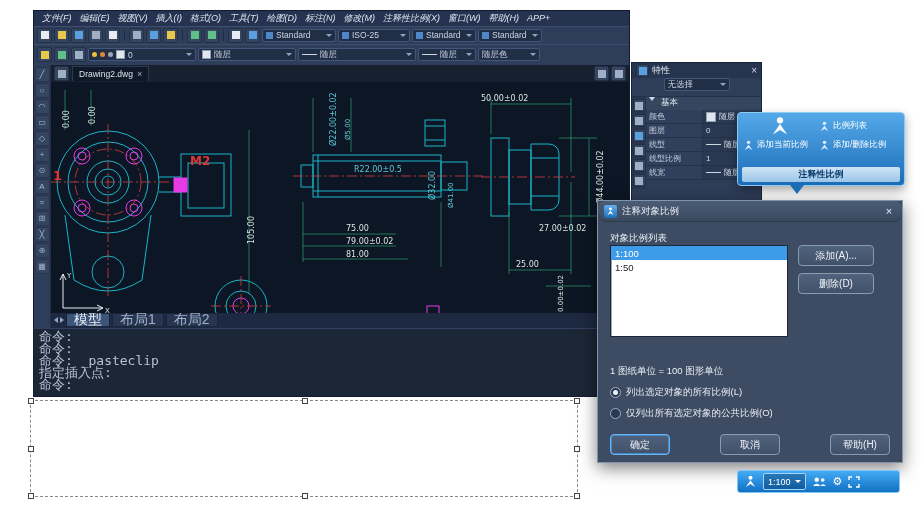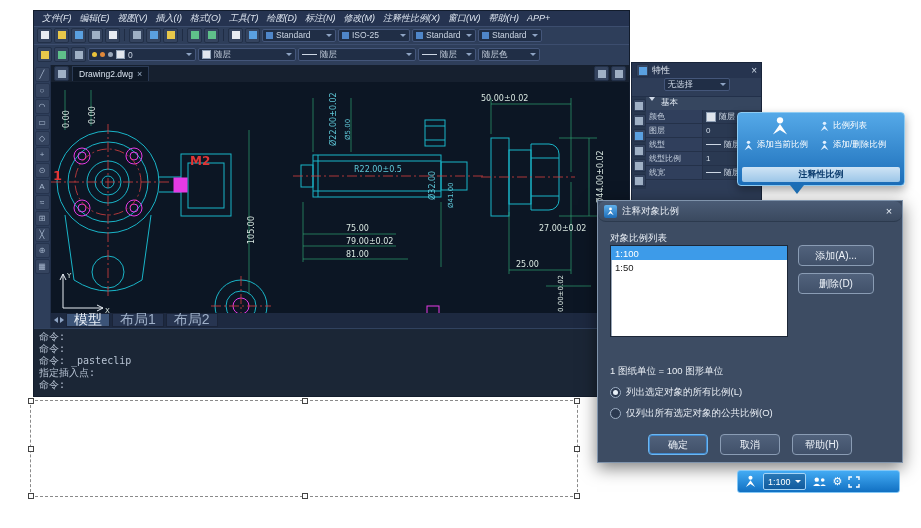--- a/index.html
+++ b/index.html
@@ -37,21 +37,21 @@
   .doctab{height:14px;background:#0e1826;border:1px solid #2a3a55;border-bottom:none;color:#d8e2ee;font-size:8.5px;display:flex;align-items:center;gap:4px;padding:0 6px;}
   .doctab .x{color:#9fb2c9;font-size:9px;}
   .dt-right{margin-left:auto;display:flex;gap:2px;}
   .canvas{flex:1;background:#0c1624;position:relative;overflow:hidden;}
   .canvas svg{position:absolute;left:0;top:0;}
   .layouttabs{height:15px;background:#1d2940;display:flex;align-items:center;gap:2px;padding:0 3px;font-size:14px;}
   .navt{width:0;height:0;border-top:3px solid transparent;border-bottom:3px solid transparent;border-right:4px solid #8ea4c4;}
   .navt.r{transform:scaleX(-1);}
   .ltab{padding:0 7px;height:12px;display:flex;align-items:center;color:#9fb0c8;background:#273551;border:1px solid #1a2438;}
   .ltab.active{background:#3c5478;color:#e8eef6;}
-  .cmdline{height:64px;background:#1b2636;border-top:1px solid #31425f;padding:2px 5px;font-family:"DejaVu Sans Mono",monospace;font-size:10px;color:#b6c2d2;display:flex;flex-direction:column;gap:1px;}
+  .cmdline{height:64px;background:#1b2636;border-top:1px solid #31425f;padding:2px 5px;font-family:"DejaVu Sans Mono",monospace;font-size:13px;color:#b6c2d2;display:flex;flex-direction:column;gap:1px;}
   .cl{height:11px;line-height:11px;white-space:pre;}
 
   
   .props{position:absolute;left:631px;top:62px;width:131px;height:146px;background:#2e3d58;border:1px solid #18243a;box-sizing:border-box;z-index:2;}
   .ptitle{height:15px;background:#26344f;display:flex;align-items:center;padding:0 4px;color:#e2e9f2;font-size:9px;gap:3px;}
   .ptitle .x{margin-left:auto;color:#cdd8e6;font-size:10px;}
   .ptools{height:18px;display:flex;align-items:center;gap:14px;padding:0 3px;border-bottom:1px solid #22304a;flex-direction:column;}
   .pbody{display:flex;}
   .pstrip{width:14px;display:flex;flex-direction:column;gap:2px;padding:2px 0;background:#28374f;align-items:center;}
   .pstrip .chip{width:11px;height:11px;}
@@ -81,21 +81,21 @@
   .dlist{width:178px;height:92px;background:#fff;border:1px solid #1c2737;box-shadow:inset 1px 1px 0 #9aa7b8;box-sizing:border-box;}
   .ditem{height:14px;display:flex;align-items:center;padding:0 4px;font-size:9.5px;color:#222;}
   .ditem.sel{background:#3d9be9;color:#fff;}
   .dbtns{display:flex;flex-direction:column;gap:7px;}
   .btn{height:21px;min-width:76px;background:linear-gradient(180deg,#51627c,#41516a);border:1px solid #8a9cb4;border-radius:4px;color:#edf2f8;font-size:10px;display:flex;align-items:center;justify-content:center;box-sizing:border-box;padding:0 8px;}
   .btn.primary{border-color:#6db6f0;box-shadow:0 0 0 1px #3f89cf inset;}
   .dunit{margin-top:28px;}
   .dradio{display:flex;align-items:center;gap:5px;margin-top:8px;}
   .rdot{width:9px;height:9px;border-radius:50%;border:1px solid #9fb0c5;background:#2b3950;position:relative;flex:none;}
   .rdot.on::after{content:"";position:absolute;left:2px;top:2px;right:2px;bottom:2px;background:#e8f0f8;border-radius:50%;}
-  .dactions{display:flex;justify-content:center;gap:12px;margin-top:14px;}
+  .dactions{display:flex;justify-content:space-between;gap:12px;margin-top:14px;}
   .dactions .btn{min-width:60px;}
 
   
   .statusbar{position:absolute;left:737px;top:470px;width:163px;height:23px;background:linear-gradient(180deg,#43abf4,#1170c2);border:1px solid #83c7f6;border-radius:3px;display:flex;align-items:center;gap:6px;padding:0 6px;box-sizing:border-box;z-index:5;}
   .sscale{height:15px;background:rgba(6,40,80,.35);border:1px solid #a5d4f6;border-radius:2px;color:#fff;font-size:9px;display:flex;align-items:center;gap:4px;padding:0 4px;}
   .sscale .arr{width:0;height:0;border-left:3px solid transparent;border-right:3px solid transparent;border-top:3px solid #fff;}
   .sicon{display:flex;align-items:center;justify-content:center;color:#fff;font-size:11px;line-height:1;}
 
   
   .marquee{position:absolute;left:30px;top:400px;width:548px;height:97px;border:1px dashed #8a8a8a;z-index:0;box-sizing:border-box;}

